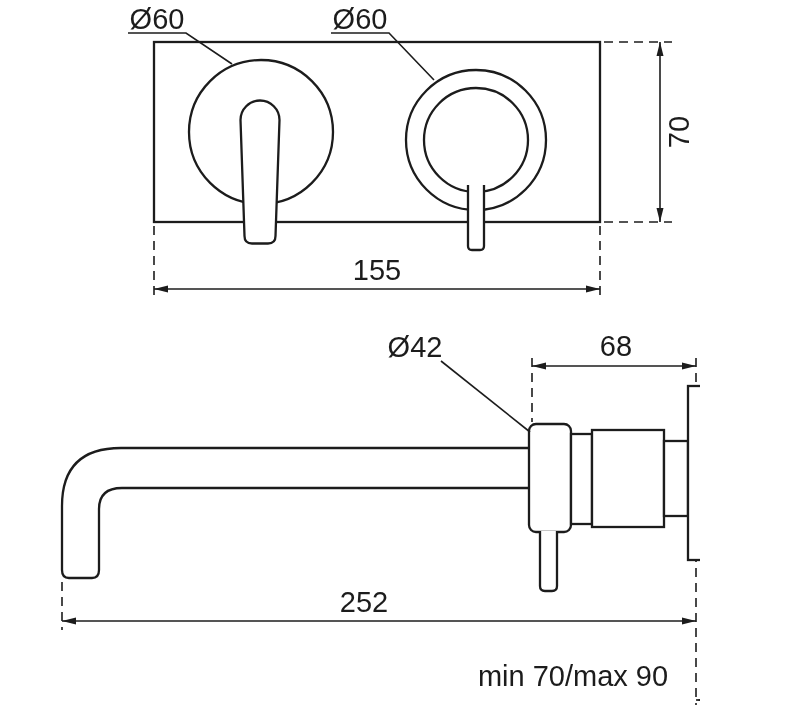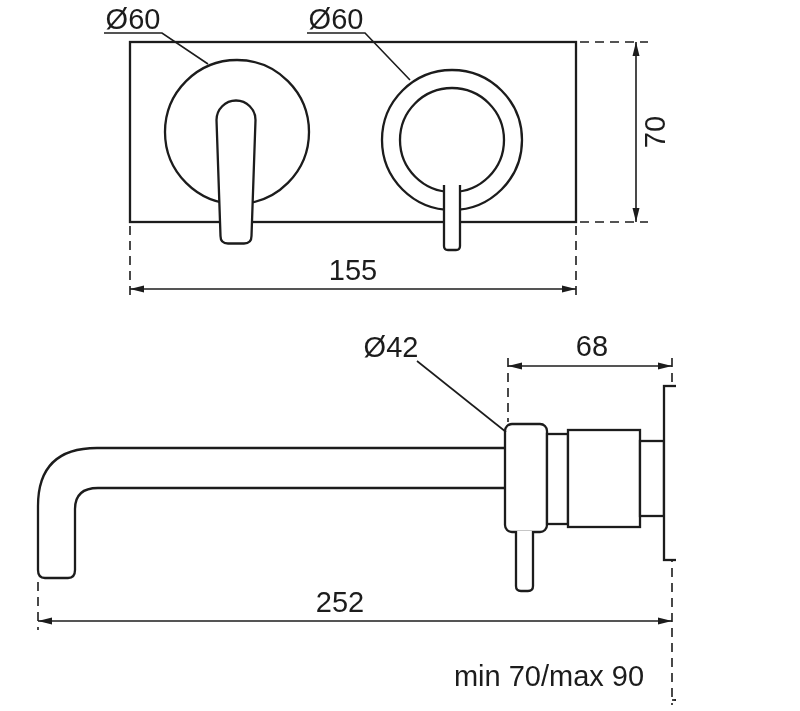--- a/index.html
+++ b/index.html
@@ -6,20 +6,21 @@
     margin: 0;
     padding: 0;
     background: #ffffff;
   }
   .stage {
     width: 676px;
     height: 711px;
     background: #ffffff;
     position: relative;
     overflow: hidden;
+    padding-left: 24px;
   }
   svg text {
     font-family: "Liberation Sans", sans-serif;
     font-size: 29px;
     fill: #1c1c1c;
     stroke: none;
   }
   .outline { fill: #ffffff; stroke-width: 2.3px; }
   .solid   { fill: none;    stroke-width: 2.3px; }
   .dim     { fill: none;    stroke-width: 1.6px; }

